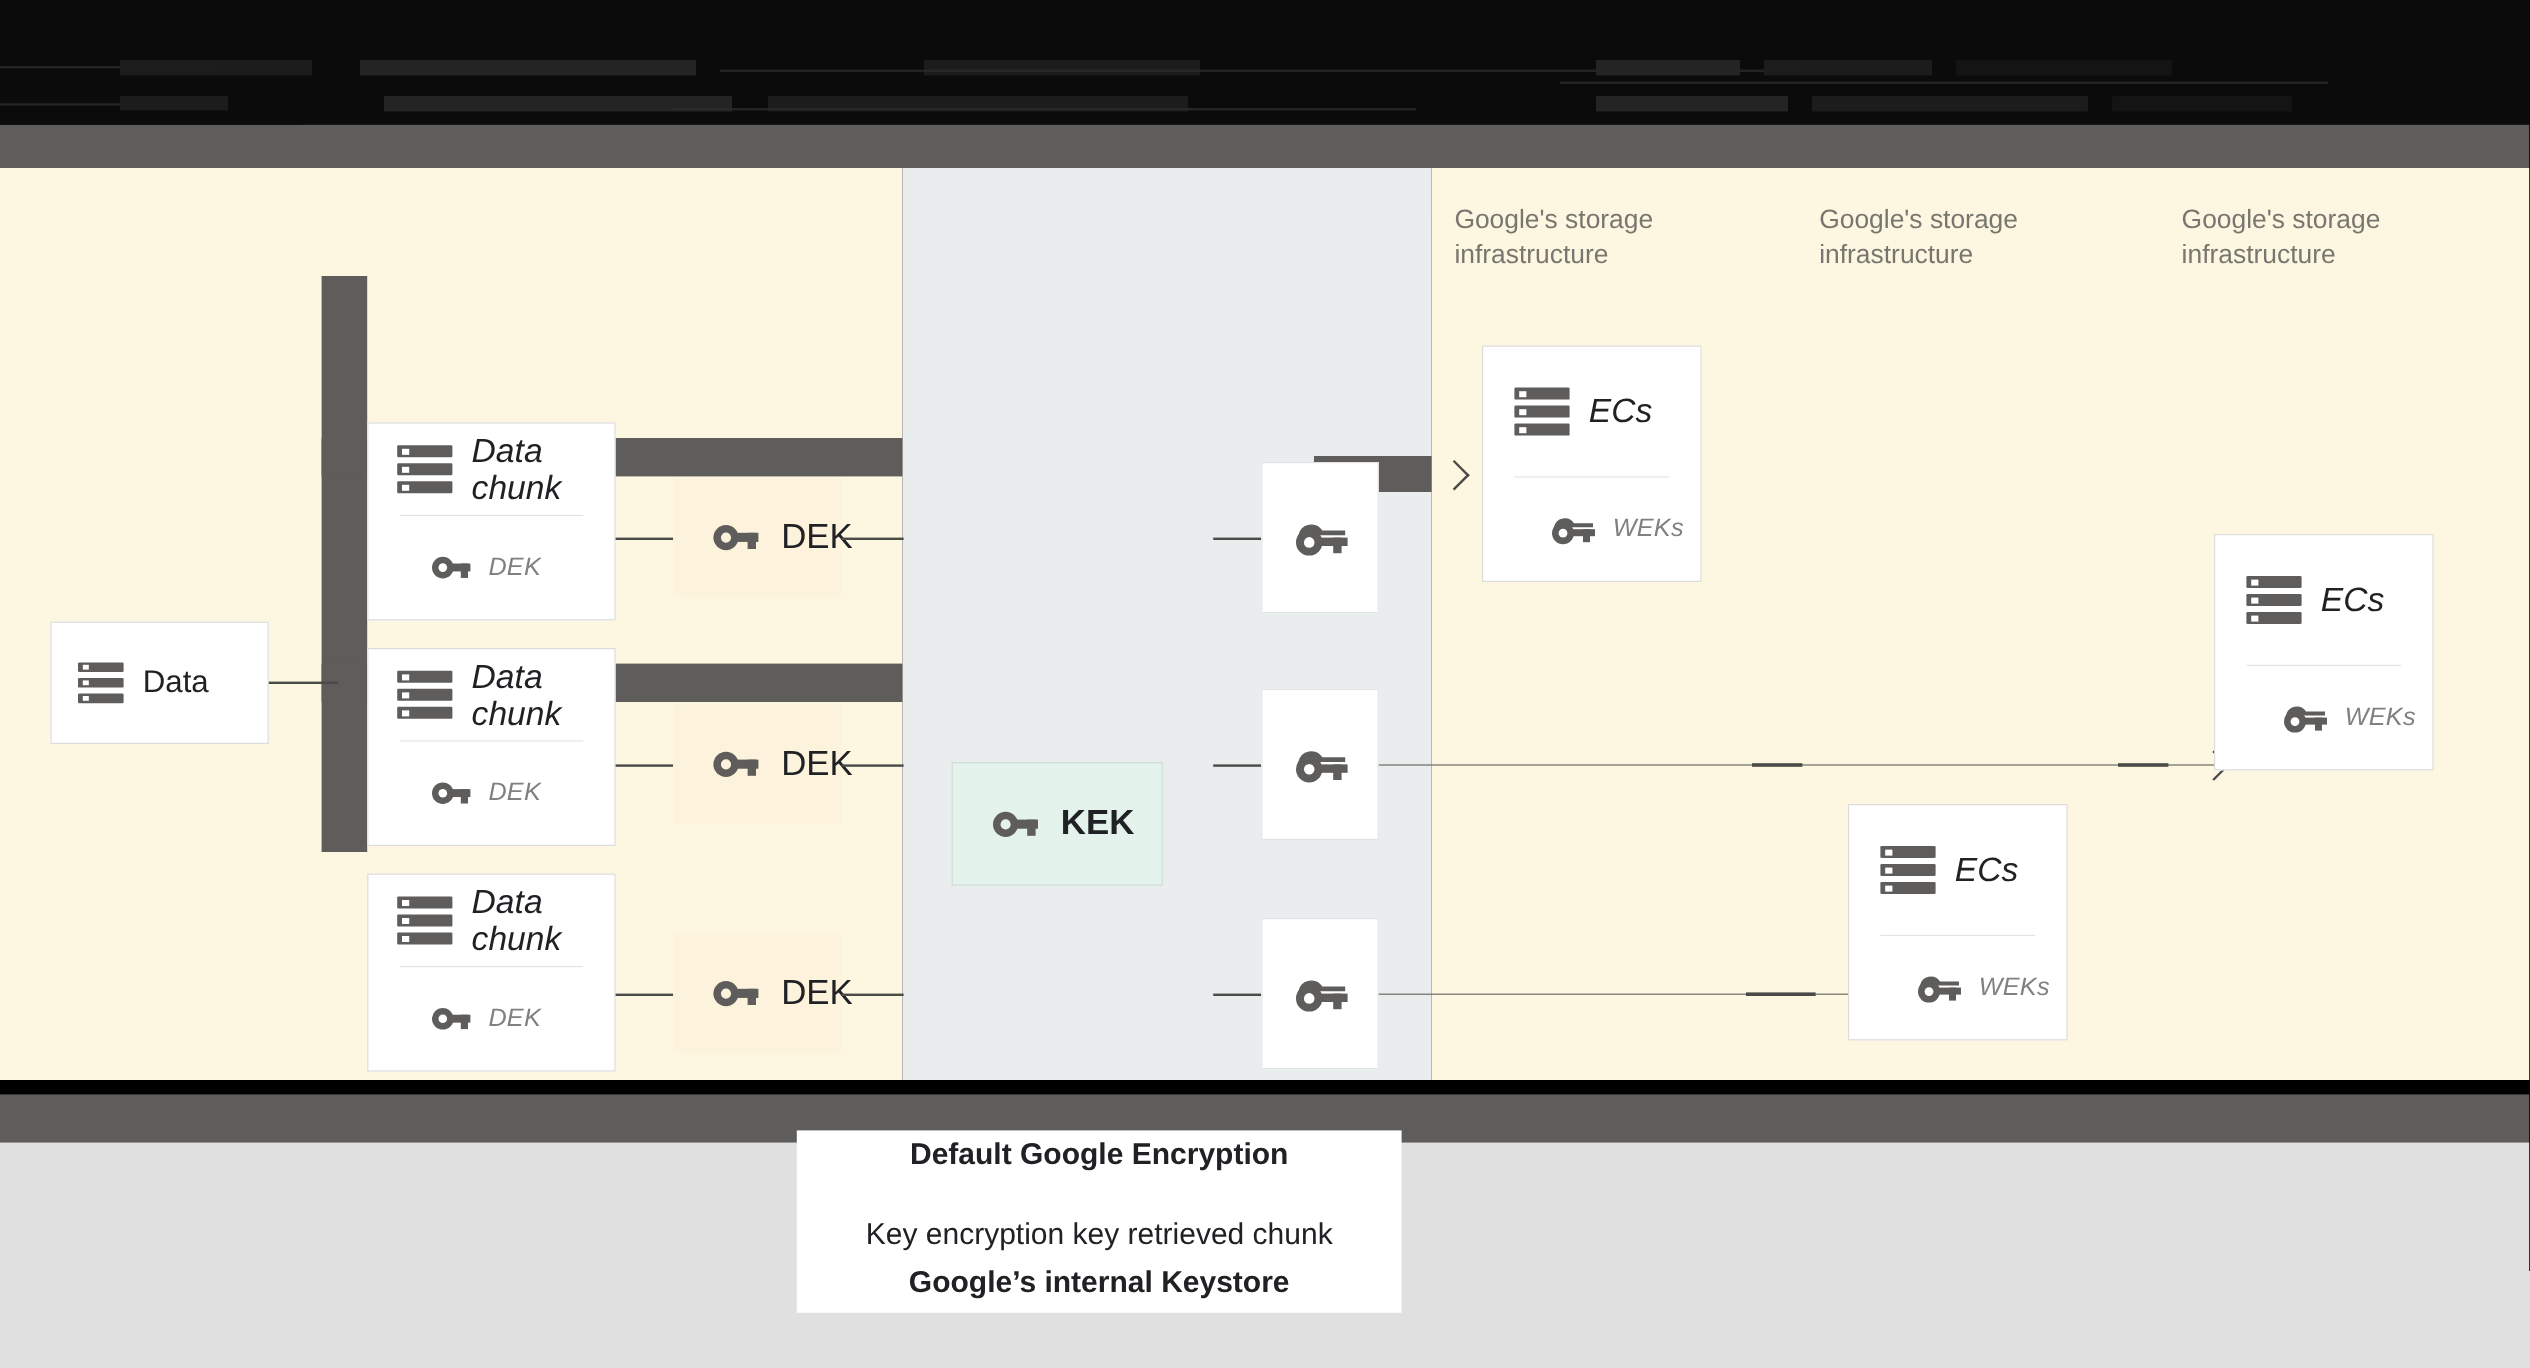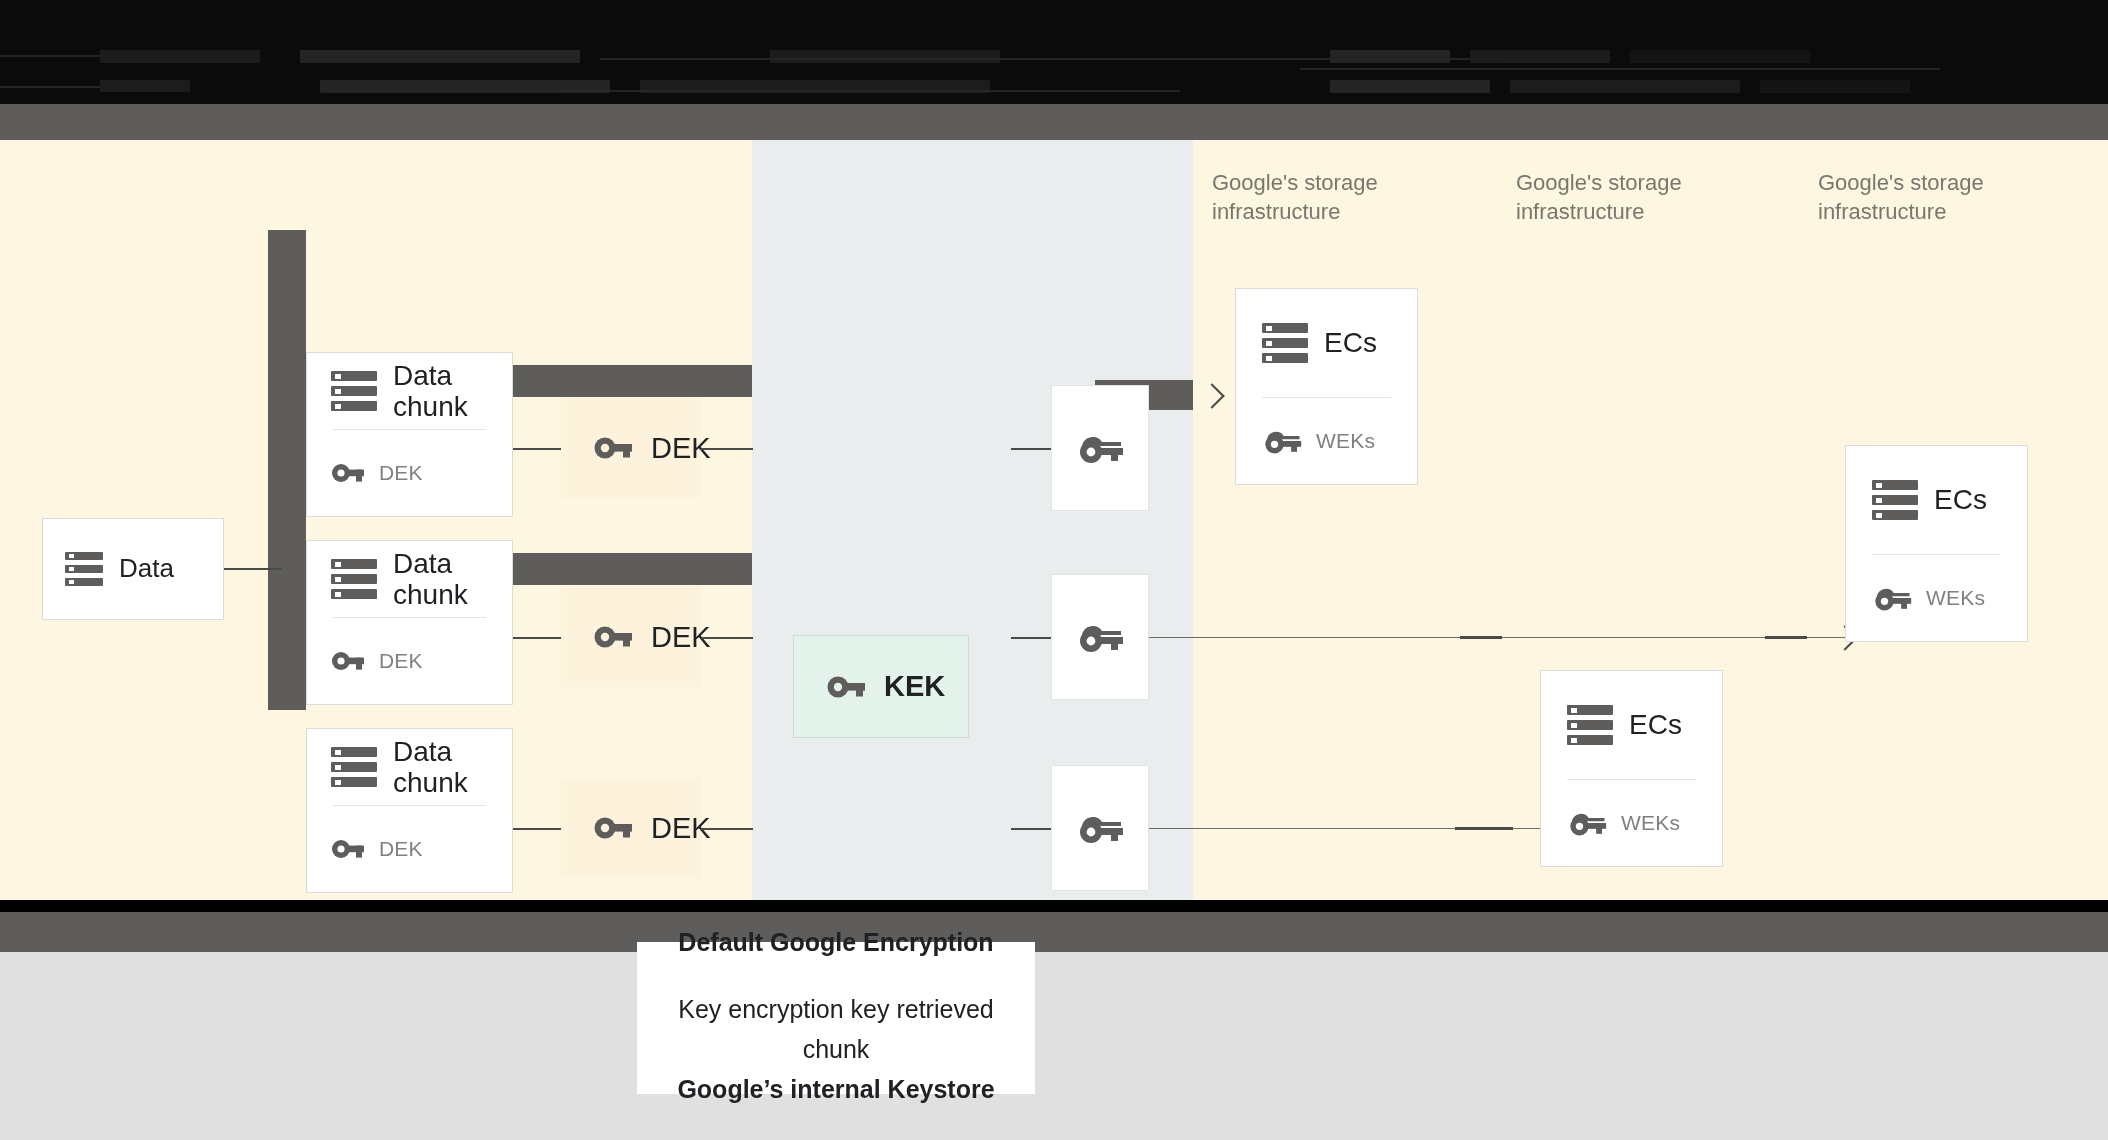--- a/index.html
+++ b/index.html
@@ -95,23 +95,23 @@
     font-size:21px;color:#80807e;font-weight:400;letter-spacing:.2px;
   }
   .divider{
     height:1px;background:#e4e4e4;margin:0 26px;
   }
 
   
   .card.simple{display:flex;align-items:center;}
 
   
-  .card.split{display:flex;flex-direction:column;}
+  .card.split{display:flex;flex-direction:column;font-style:italic;}
   .card.split .top{flex:1;display:flex;align-items:center;}
-  .card.split .bot{flex:0 0 86px;display:flex;align-items:center;}
+  .card.split .bot{flex:0 0 86px;display:flex;align-items:center;padding-left:28px;}
 
   
   .keybox{
     position:absolute;box-sizing:border-box;
     display:flex;align-items:center;gap:18px;
     padding-left:32px;
   }
   .keybox.dek{background:#fdf3dd;border:0;}
   .keybox.kek{background:#e3f3ec;border:1px solid #cfdcd6;}
   .keybox .klabel{font-size:29px;color:#202124;}
@@ -464,21 +464,21 @@
             <rect x="35" y="18" width="7" height="13" fill="#5e5d5b"></rect>
           </svg>
           <span class="card-sub">WEKs</span>
         </div>
       </div>
     </div>
 
     <div class="rule-bottom"></div>
     <div class="footer"></div>
 
-    <div class="legend" style="left:637px;top:802px;width:398px;height:152px;">
+    <div class="legend" style="left:664px;top:802px;width:504px;height:152px;">
       <div class="t">Default Google Encryption</div>
       <div class="b">
         <span>Key encryption key retrieved chunk</span><br>
         <b>Google’s internal Keystore</b>
       </div>
     </div>
 
   </div>
 </div>
 

